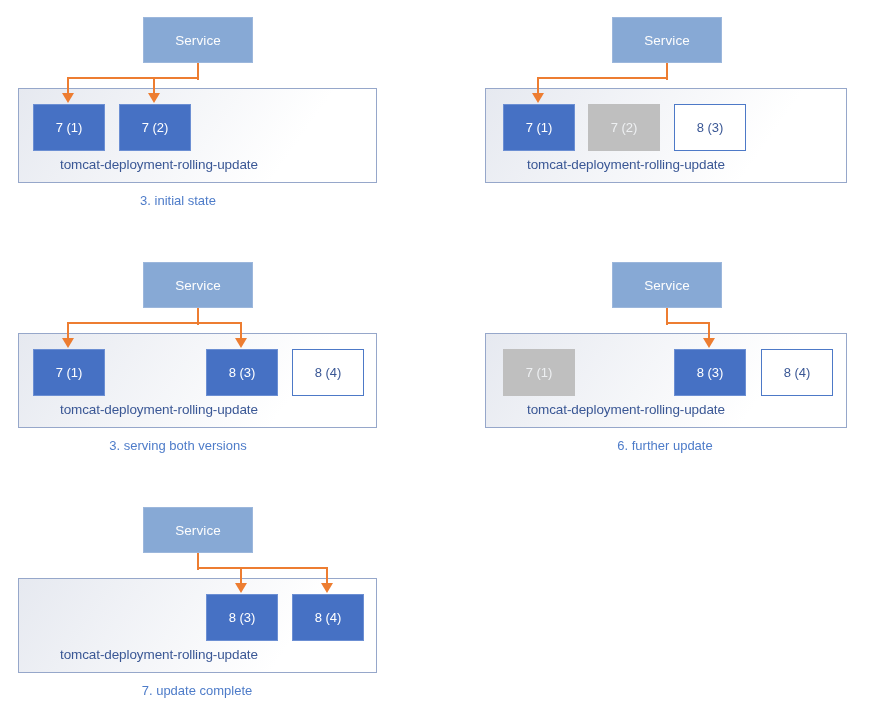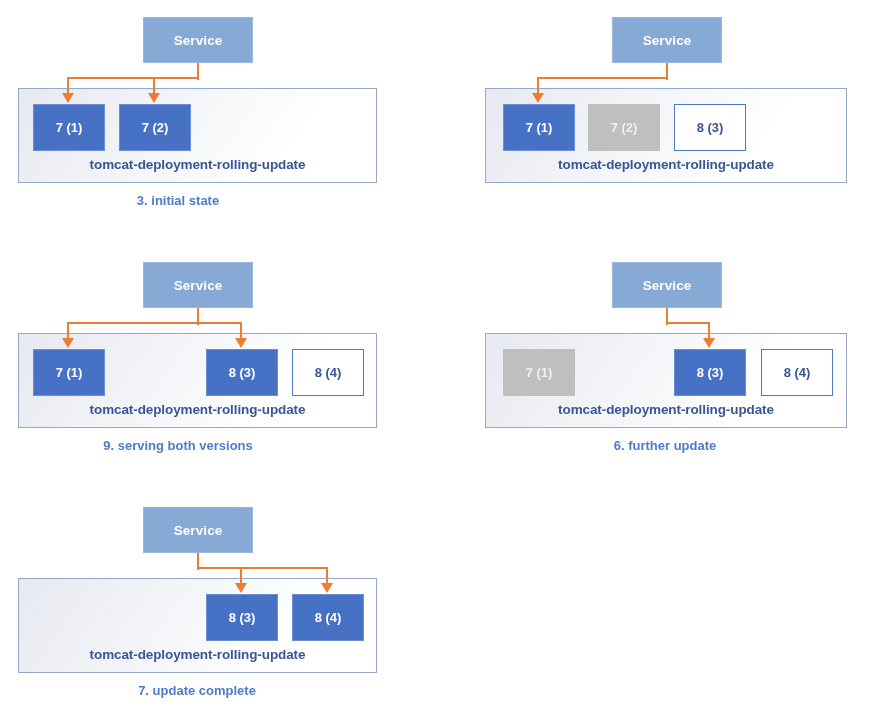--- a/index.html
+++ b/index.html
@@ -1,33 +1,33 @@
 <!DOCTYPE html>
 <html style="--bg: #ffffff; --service-fill: #87a9d5; --service-border: #9cb7dc; --pod-active: #4671c4; --pod-active-border: #6c8fd3; --pod-stopped: #bfbfbf; --pod-stopped-text: #eef0f2; --pod-new-fill: #ffffff; --pod-new-border: #4d79c7; --pod-new-text: #3a5795; --pod-text: #ffffff; --container-border: #96a7ca; --container-a: #e6e9f0; --container-b: #ffffff; --arrow: #ed7d31; --dep-text: #3a5795; --caption-text: #4e7cc9;"><head>
 <meta charset="utf-8">
 <style>
   html,body{margin:0;padding:0;background:#ffffff;}
   body{width:870px;height:718px;overflow:hidden;
        font-family:"Liberation Sans",sans-serif;}
-  #canvas{position:relative;width:870px;height:718px;background:var(--bg,#fff);font-weight:bold;}
+  #canvas{position:relative;width:870px;height:718px;background:var(--bg,#fff);}
   .stage{position:absolute;width:435px;height:235px;}
   .service{position:absolute;width:110px;height:46px;top:17px;
            background:var(--service-fill);border:1px solid var(--service-border);
            box-sizing:border-box;display:flex;align-items:center;justify-content:center;}
   .service-label{color:#fdfdfd;font-size:13.5px;letter-spacing:.1px;}
   .deployment{position:absolute;top:88px;height:95px;box-sizing:border-box;
               border:1.5px solid var(--container-border);
               background:linear-gradient(125deg,var(--container-a) 0%,var(--container-b) 75%);}
   .pod{position:absolute;top:15px;width:72px;height:47px;box-sizing:border-box;
        display:flex;align-items:center;justify-content:center;font-size:13px;}
   .pod.active{background:var(--pod-active);border:1px solid var(--pod-active-border);color:var(--pod-text);}
   .pod.stopped{background:var(--pod-stopped);border:1px solid var(--pod-stopped);color:var(--pod-stopped-text);}
   .pod.new{background:var(--pod-new-fill);border:1.5px solid var(--pod-new-border);color:var(--pod-new-text);}
-  .dep-label{position:absolute;left:0;right:0;top:68px;text-align:center;
-             color:var(--dep-text);font-size:13.5px;letter-spacing:-0.1px;}
+  .dep-label{position:absolute;left:0;right:0;top:68px;text-align:left;
+             color:var(--dep-text);font-size:13.5px;letter-spacing:-0.1px;padding-left:41px;}
   .caption{position:absolute;width:340px;text-align:center;top:193px;
            color:var(--caption-text);font-size:13px;}
   .aseg{position:absolute;background:var(--arrow);}
   .ahead{position:absolute;width:0;height:0;border-left:6px solid transparent;
          border-right:6px solid transparent;border-top:10px solid var(--arrow);}
 </style>
 </head>
 <body>
 
 <div id="canvas">
@@ -82,21 +82,21 @@
     <div class="pod active" style="left: 14px;">
           <span>7 (1)</span>
         </div>
         <div class="pod active" style="left: 187px;">
           <span>8 (3)</span>
         </div>
         <div class="pod new" style="left: 273px;">
           <span>8 (4)</span>
         </div>
       </div>
-    <div class="caption" style="left: 8px;">9. serving both versions</div>
+    <div class="caption" style="left: 8px;">3. serving both versions</div>
   <div class="aseg" style="left: 197px; top: 63px; width: 2px; height: 17px;"></div>
       <div class="aseg" style="left: 67px; top: 77px; width: 175px; height: 2px;"></div>
       <div class="aseg" style="left: 67px; top: 78px; width: 2px; height: 16px;"></div>
       <div class="ahead" style="left: 62px; top: 93px;"></div>
       <div class="aseg" style="left: 240px; top: 78px; width: 2px; height: 16px;"></div>
       <div class="ahead" style="left: 235px; top: 93px;"></div>
     </div>
     <div class="stage" style="left: 435px; top: 245px;">
     <div class="service" style="left: 177px;">
       <span class="service-label">Service</span>

